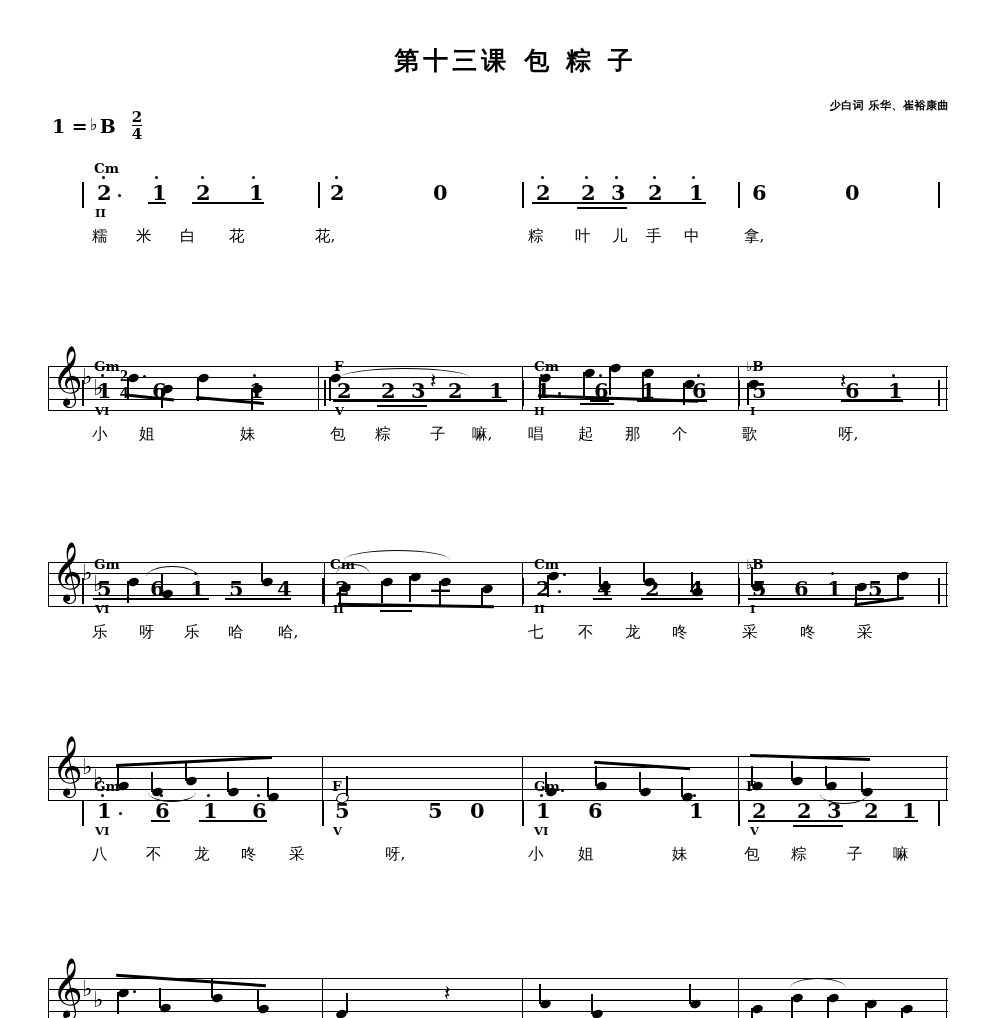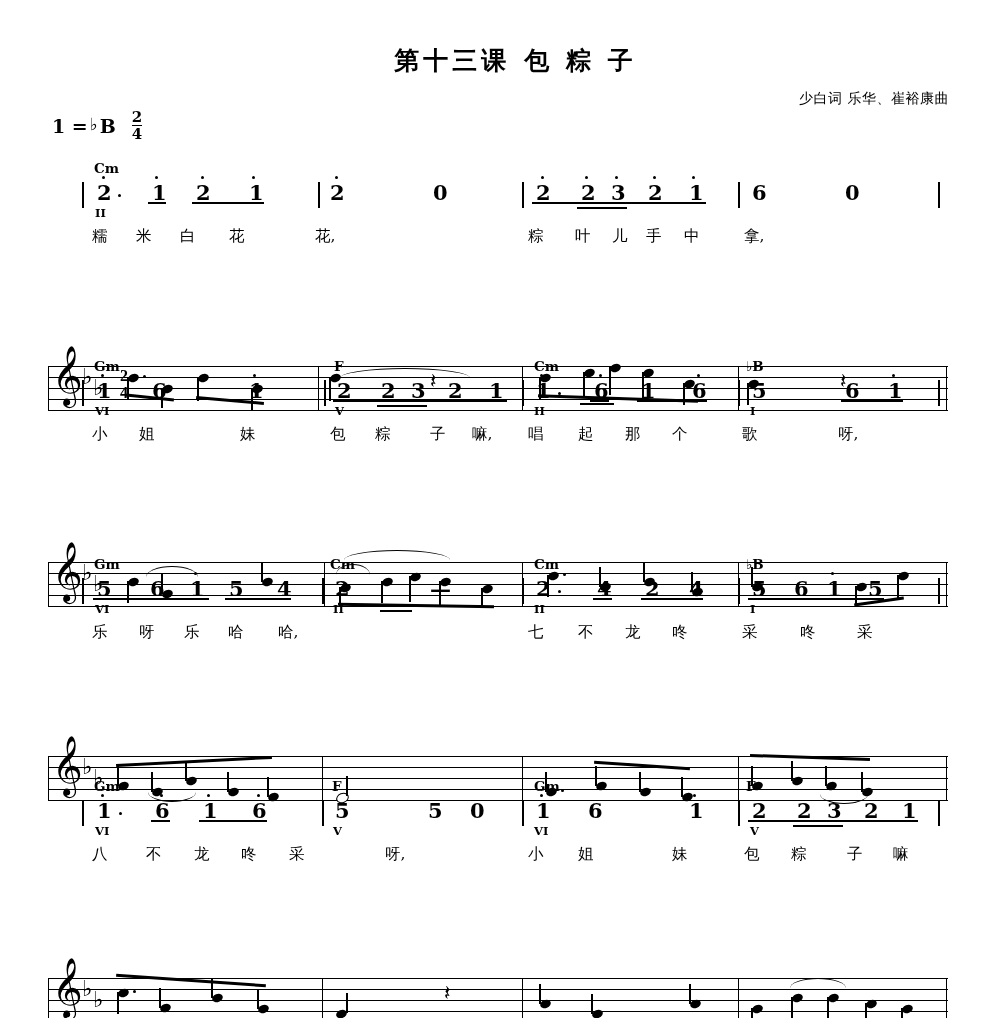--- a/index.html
+++ b/index.html
@@ -27,25 +27,25 @@
     width: 1007px;
     text-align: center;
     font-family: "DejaVu Serif", serif;
     font-weight: bold;
     font-size: 25px;
     letter-spacing: 4px;
   }
   .title .gap { display: inline-block; width: 14px; }
   .credits {
     position: absolute;
-    top: 90px;
+    top: 98px;
     right: 58px;
     font-family: "DejaVu Serif", serif;
-    font-weight: normal;
-    font-size: 14px;
+    font-weight: bold;
+    font-size: 11px;
     letter-spacing: 0.5px;
   }
   .keysig {
     position: absolute;
     top: 110px;
     left: 52px;
     font-family: "DejaVu Serif", serif;
     font-size: 19px;
     font-weight: bold;
     display: flex;

